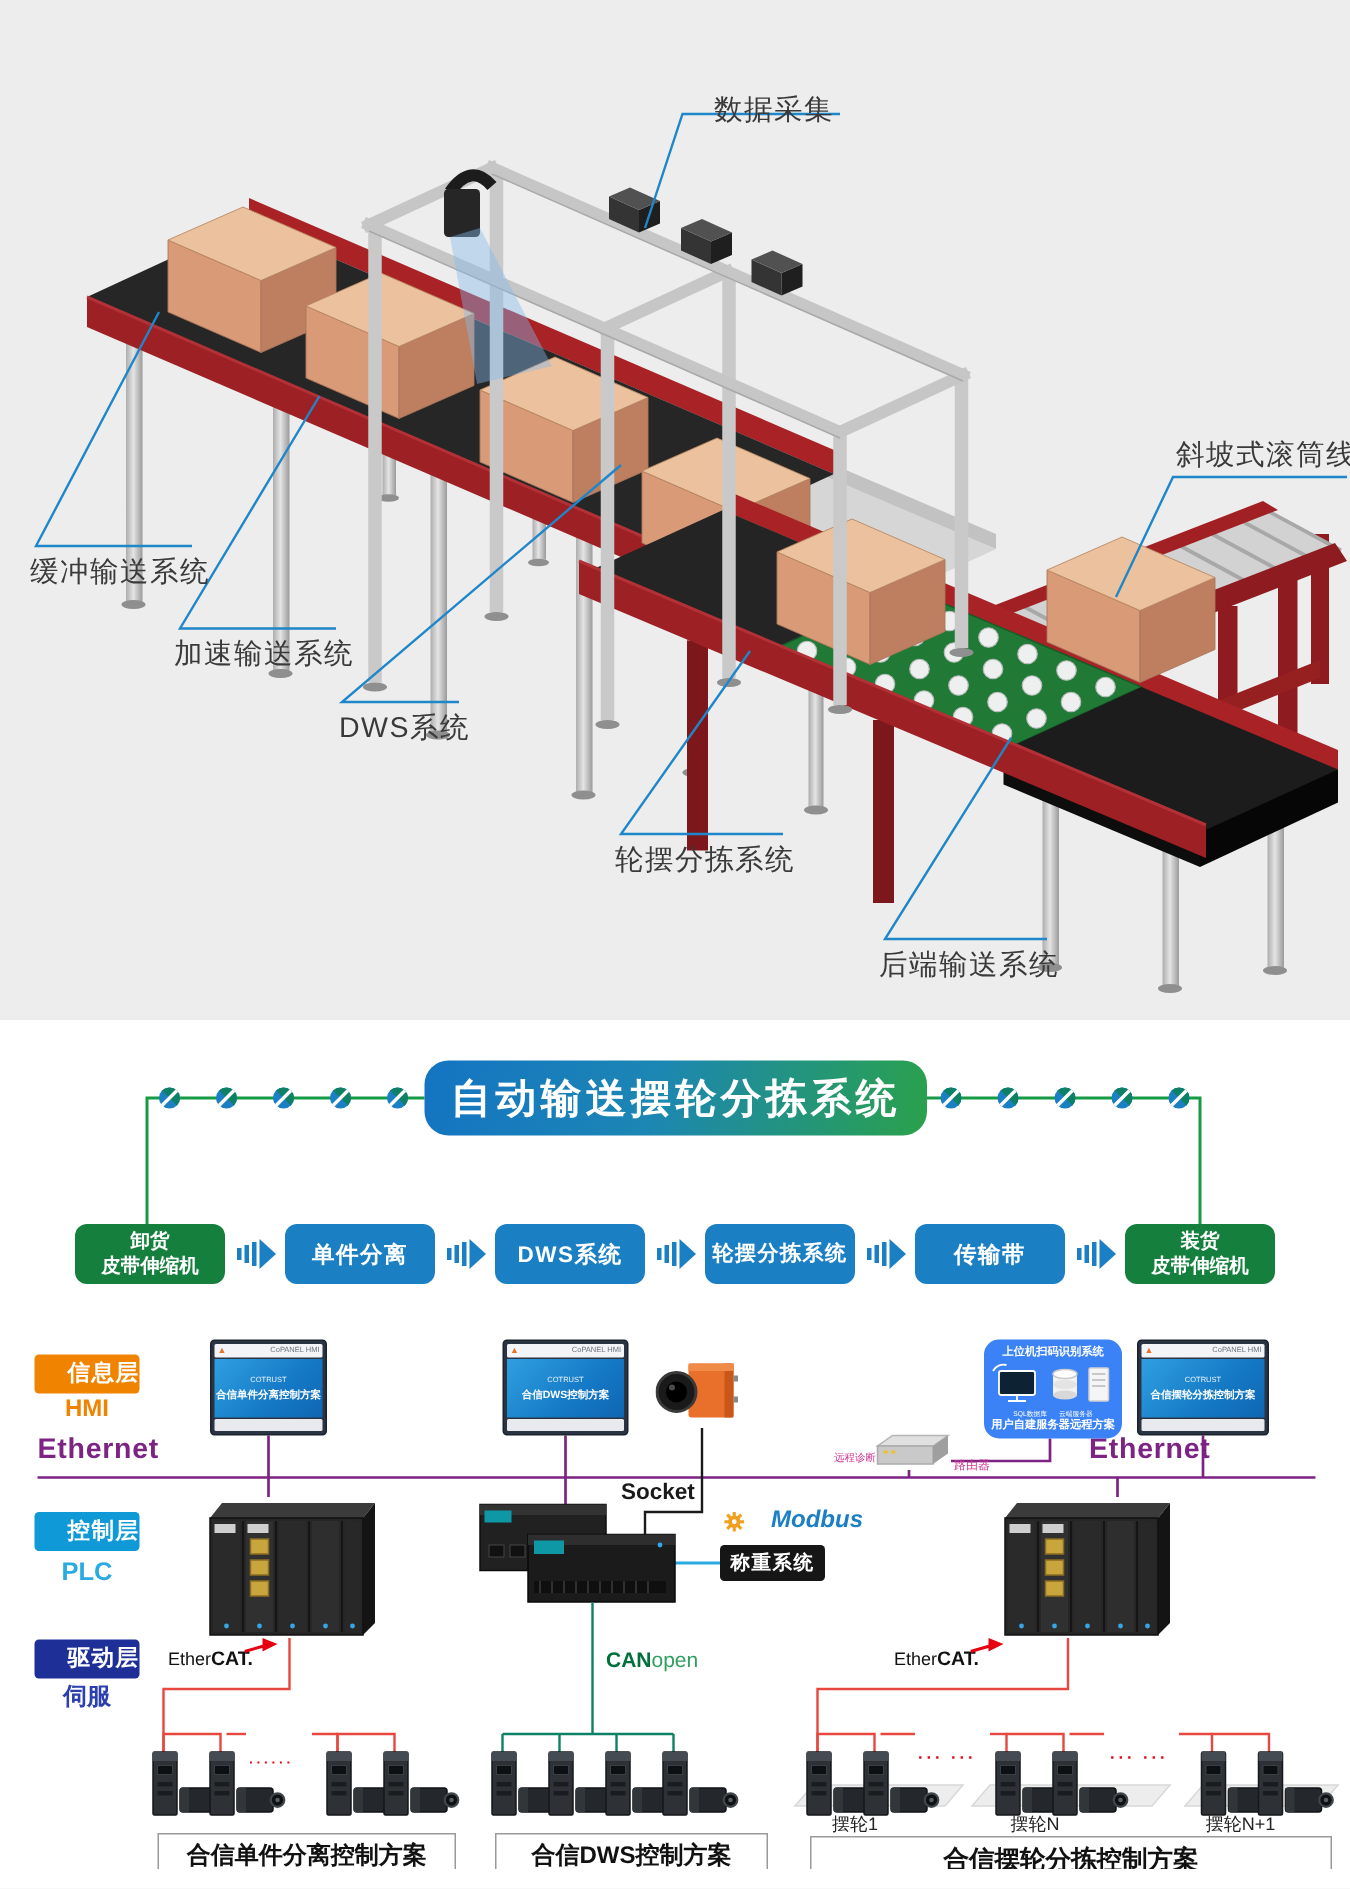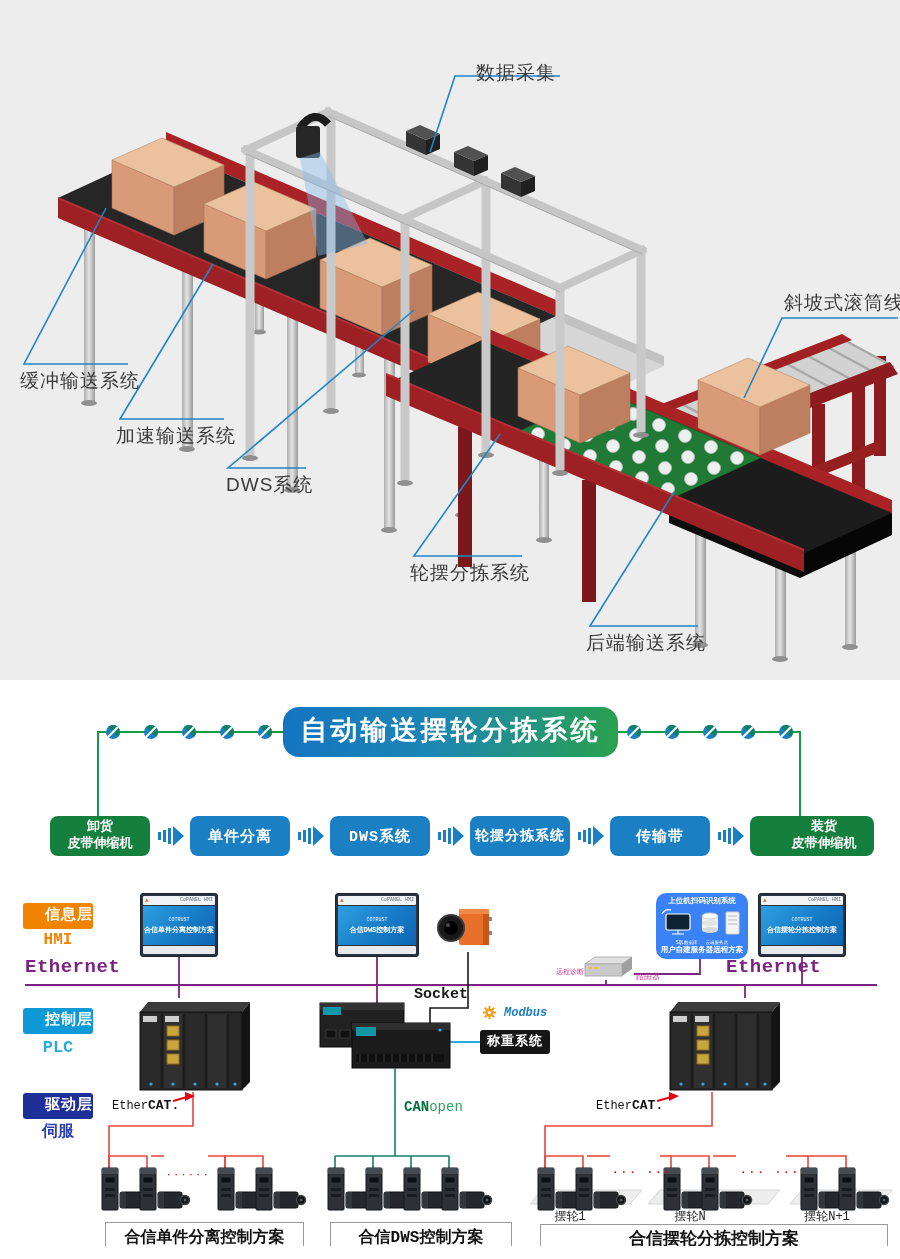--- a/index.html
+++ b/index.html
@@ -3,21 +3,21 @@
 <meta charset="utf-8">
 <style>
   html,body{margin:0;padding:0;}
   body{width:900px;font-family:"Liberation Sans","DejaVu Sans",sans-serif;background:#fff;}
   .page{position:relative;width:900px;height:1259px;overflow:hidden;background:#fff;}
   .abs{position:absolute;}
   
   .hero{position:absolute;left:0;top:0;width:900px;height:680px;background:#ededed;overflow:hidden;}
   .callout{position:absolute;color:#3a3a3a;font-size:19px;letter-spacing:1px;white-space:nowrap;}
   
-  .arch{position:absolute;left:0;top:680px;width:900px;height:566px;background:#ffffff;overflow:hidden;font-family:Liberation Mono, monospace;}
+  .arch{position:absolute;left:0;top:680px;width:900px;height:566px;background:#ffffff;overflow:hidden;}
   .arch svg.wires{position:absolute;left:0;top:0;}
   .title-pill{position:absolute;left:283px;top:27px;width:335px;height:50px;border-radius:16px;
     background:linear-gradient(100deg,#1474c2 0%,#1c86b4 45%,#2aa14b 100%);
     color:#fff;font-size:27px;font-weight:bold;letter-spacing:3px;text-align:center;line-height:50px;}
   .flowbox{position:absolute;top:136px;width:100px;height:40px;border-radius:8px;color:#fff;
     font-weight:bold;display:flex;flex-direction:column;justify-content:center;align-items:center;text-align:center;}
   .flowbox.green{background:#15803d;font-size:13px;line-height:1.3;}
   .flowbox.blue{background:#1b7fc4;font-size:15px;letter-spacing:1px;}
   .flow-arrow{position:absolute;top:146px;width:26px;height:20px;}
   .badge{position:absolute;left:23px;width:70px;height:26px;border-radius:3px;color:#fff;font-size:15px;
@@ -34,21 +34,21 @@
     display:flex;flex-direction:column;justify-content:center;align-items:center;color:#fff;}
   .hmi .scr .brand{font-size:5px;opacity:.9;}
   .hmi .scr .ttl{font-size:7px;font-weight:bold;margin-top:2px;white-space:nowrap;}
   .hmi .foot{height:8px;background:#e8eaee;border-radius:1px;}
   .cloudbox{position:absolute;top:213px;height:66px;border-radius:10px;background:#3b82f6;color:#fff;
     box-sizing:border-box;display:flex;flex-direction:column;align-items:center;overflow:hidden;}
   .cloudbox .cap{font-size:7.5px;font-weight:bold;white-space:nowrap;}
   .tinylabel{position:absolute;color:#cf3d96;white-space:nowrap;}
   .sockettxt{position:absolute;left:414px;top:306px;font-size:15px;font-weight:bold;color:#1a1a1a;}
   .modbus{position:absolute;left:482px;top:325px;display:flex;align-items:center;}
-  .modbus .mtxt{color:#1b7fc4;font-size:12px;font-weight:bold;font-style:italic;margin-left:7px;}
+  .modbus .mtxt{color:#1b7fc4;font-size:16px;font-weight:bold;font-style:italic;margin-left:17px;}
   .weighing{position:absolute;left:480px;top:350px;width:70px;height:24px;background:#161616;border-radius:3px;
     color:#fff;font-size:13px;font-weight:bold;text-align:center;line-height:24px;letter-spacing:1px;}
   .ethercat{position:absolute;top:418px;font-size:12px;color:#111;white-space:nowrap;}
   .ethercat b{font-size:13px;}
   .ethercat svg{position:absolute;right:-16px;top:-6px;}
   .canopen{position:absolute;left:404px;top:418px;white-space:nowrap;}
   .canopen .c1{color:#00703c;font-weight:bold;font-size:14px;}
   .canopen .c2{color:#31a05f;font-size:14px;}
   .reddots{position:absolute;color:#e60012;font-weight:bold;white-space:nowrap;}
   .wheel{position:absolute;top:528px;font-size:12px;color:#222;text-align:center;white-space:nowrap;}
@@ -431,21 +431,21 @@
     </div>
     <div class="flowbox blue" style="left:330px;">
       <span>DWS系统</span>
     </div>
     <div class="flowbox blue" style="left:470px;font-size:14px;">
       <span>轮摆分拣系统</span>
     </div>
     <div class="flowbox blue" style="left:610px;">
       <span>传输带</span>
     </div>
-    <div class="flowbox green" style="left:750px;padding-left:24px;">
+    <div class="flowbox green" style="left:750px;">
       <span>装货</span>
       <span>皮带伸缩机</span>
     </div>
 
     <svg class="flow-arrow" style="left:158px;" viewBox="0 0 26 20">
         <g fill="#1b7fc4">
           <rect x="0" y="6" width="3" height="8"></rect>
           <rect x="5" y="4" width="3" height="12"></rect>
           <rect x="10" y="2" width="3" height="16"></rect>
           <polygon points="15,0 26,10 15,20"></polygon>

